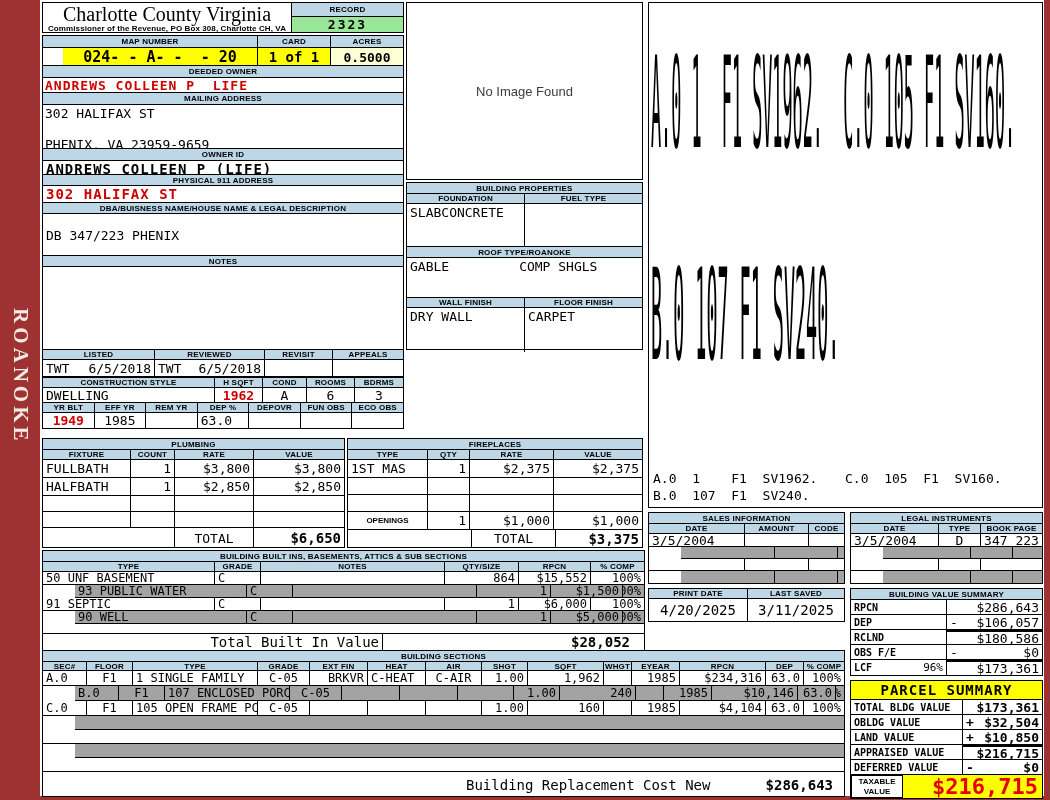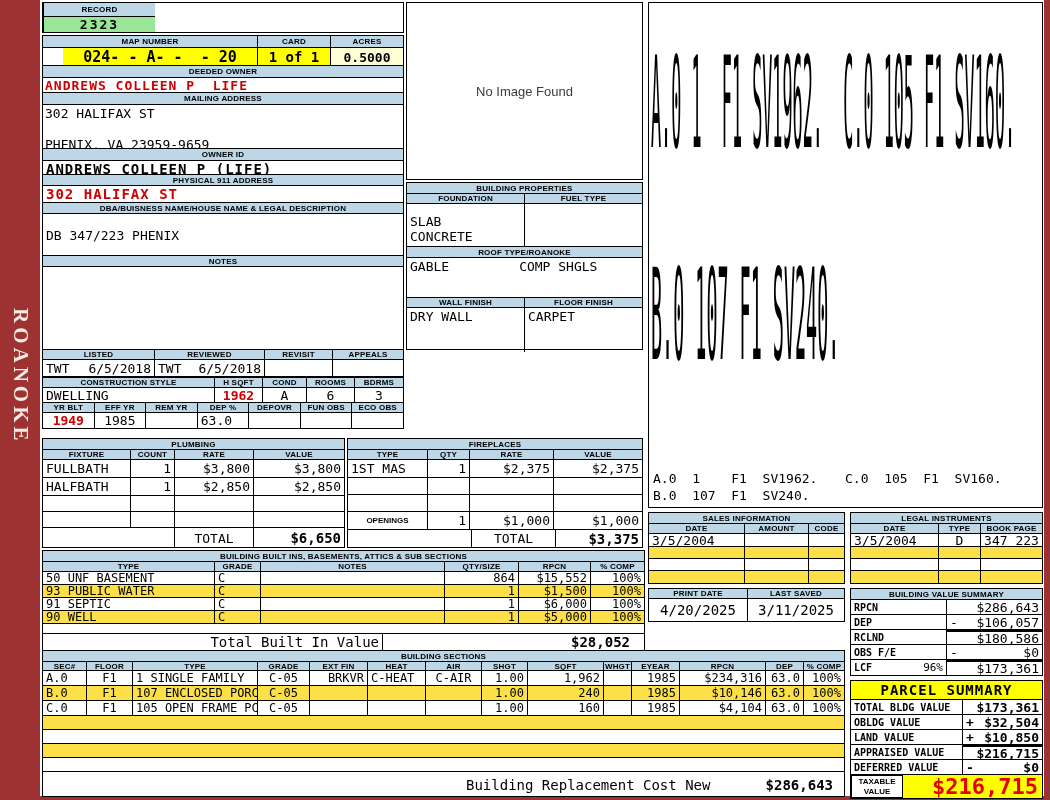--- a/index.html
+++ b/index.html
@@ -17,21 +17,21 @@
   .r.last>*{border-bottom:0;}
   .hd{background:#BDD7E7;font:bold 8px "Liberation Sans",sans-serif;justify-content:center;letter-spacing:.2px;}
   .ttl{background:#BDD7E7;border-bottom:1px solid #000;font:bold 8px "Liberation Sans",sans-serif;
        text-align:center;display:flex;align-items:center;justify-content:center;letter-spacing:.2px;}
   .v{font:12px "DejaVu Sans Mono",monospace;}
   .v13{font:13px "DejaVu Sans Mono",monospace;}
   .rt{justify-content:flex-end;}
   .ctr{justify-content:center;}
   .b{font-weight:bold;}
   .red{color:#CC0000;}
-  .alt{background:#fde047;}
+  .alt{background:#a3a3a3;margin-left:32px;}
   .pre{white-space:pre;}
   
   .mpc1{flex:1}.mpc2{width:73px}.mpc3{width:72px}
   .rvc1{width:112px}.rvc2{width:110px}.rvc3{width:68px}.rvc4{flex:1}
   .bic1{width:172px}.bic2{width:48px}.bic3{width:44px}.bic4{width:48px}.bic5{flex:1}
   .r7>*{flex:1}
   .plc1{width:88px}.plc2{width:44px}.plc3{width:79px}.plc4{flex:1}
   .fpc1{width:80px}.fpc2{width:42px}.fpc3{width:84px}.fpc4{flex:1}
   .buc1{width:172px}.buc2{width:46px}.buc3{width:184px}.buc4{width:74px}.buc5{width:72px}.buc6{flex:1}
   .bsc1{width:44px}.bsc2{width:46px}.bsc3{width:125px}.bsc4{width:52px}.bsc5{width:58px}.bsc6{width:58px}
@@ -55,20 +55,24 @@
 
 <div id="page">
 
   <div class="abs maroon" style="left:0;top:0;width:40px;height:800px;">
     <div class="abs" style="left:8px;top:308px;writing-mode:vertical-rl;font:bold 21px 'Liberation Serif',serif;color:#F3ECE4;letter-spacing:4px;">ROANOKE</div>
   </div>
   <div class="abs maroon" style="left:1044px;top:0;width:6px;height:800px;"></div>
   <div class="abs maroon" style="left:40px;top:796px;width:1004px;height:4px;"></div>
 
   <div class="abs tbl" style="left:42px;top:2px;width:362px;height:31px;display:flex;">
+    <div style="flex:1;text-align:center;padding-top:1px;">
+      <div class="county-title">Charlotte County Virginia</div>
+      <div class="county-sub">Commissioner of the Revenue, PO Box 308, Charlotte CH, VA</div>
+    </div>
     <div style="width:111px;border-left:1px solid #000;display:flex;flex-direction:column;">
       <div class="ttl" style="height:13px;">RECORD</div>
       <div style="flex:1;background:#99E699;display:flex;align-items:center;justify-content:center;font:bold 13px 'DejaVu Sans Mono',monospace;letter-spacing:2px;">2323</div>
     </div>
   </div>
 
   <div class="abs tbl" style="left:42px;top:35px;width:362px;">
     <div class="r h12">
       <div class="hd mpc1">MAP NUMBER</div>
       <div class="hd mpc2">CARD</div>
@@ -390,21 +394,21 @@
                 font:13px 'Liberation Sans',sans-serif;color:#3C3C3C;">No Image Found</div>
   </div>
 
   <div class="abs tbl" style="left:406px;top:182px;width:237px;height:168px;">
     <div class="ttl h10">BUILDING PROPERTIES</div>
     <div class="r h10">
       <div class="hd" style="width:118px;">FOUNDATION</div>
       <div class="hd" style="flex:1;">FUEL TYPE</div>
     </div>
     <div class="r" style="height:43px;">
-      <div style="width:118px;align-items:flex-start;flex-direction:column;padding-top:10px;" class="v13">
+      <div style="width:118px;align-items:flex-start;padding-top:1px;" class="v13">
         <div>SLAB</div>
         <div>CONCRETE</div>
       </div>
       <div style="flex:1;"></div>
     </div>
     <div class="ttl h10" style="border-top:0;">ROOF TYPE/ROANOKE</div>
     <div class="r" style="height:40px;">
       <div style="flex:1;align-items:flex-start;padding-top:1px;" class="v13">
         <span>GABLE</span>
         <span style="margin-left:70px;">COMP SHGLS</span>

